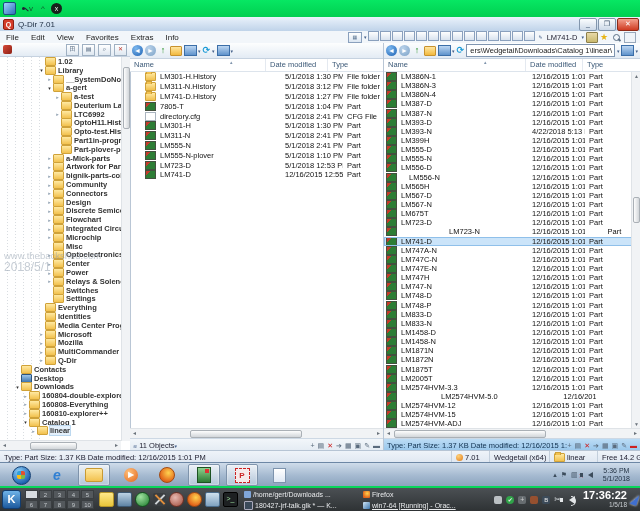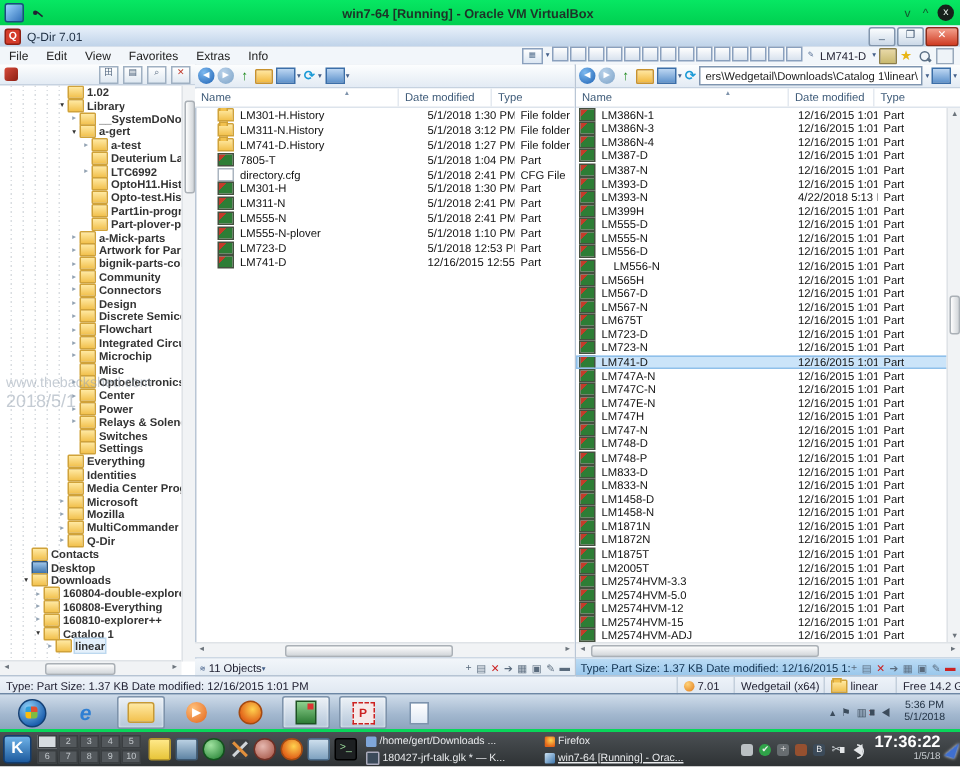--- a/index.html
+++ b/index.html
@@ -189,21 +189,20 @@
   #hc-date{font-size:6.5px;color:#c9ced2;}
   #corner-arrow{width:0;height:0;border-left:7px solid transparent;border-bottom:11px solid #3f6fd0;
                 transform:rotate(18deg);margin-right:2px;filter:drop-shadow(0 0 1px #fff);}
 </style>
 </head>
 <body>
 
 <div class="abs" id="vbox-bar">
   <div id="vbox-icon"></div>
   <div id="vbox-pin"></div>
-  <div id="vbox-title">win7-64 [Running] - Oracle VM VirtualBox</div>
   <div class="vbtn">v</div>
   <div class="vbtn">^</div>
   <div id="vbox-close">x</div>
 </div>
 
 <div class="abs" id="qdir-bar">
   <div id="qdir-icon">Q</div>
   <div>Q-Dir 7.01</div>
   <div style="flex:1"></div>
   <div class="wbtn">_</div>
@@ -706,21 +705,21 @@
         <span class="c" style="width: 131px;">LM675T</span>
         <span class="c" style="width: 57px;">12/16/2015 1:01 PM</span>
         <span class="c" style="flex: 1 1 0%;">Part</span>
       </div>
       <div class="frow" style="height: 9.15px;">
         <span class="fic part"></span>
         <span class="c" style="width: 131px;">LM723-D</span>
         <span class="c" style="width: 57px;">12/16/2015 1:01 PM</span>
         <span class="c" style="flex: 1 1 0%;">Part</span>
       </div>
-      <div class="frow" style="height: 9.15px;">
+      <div class="frow" style="height: 9.15px; text-align: center;">
         <span class="fic part"></span>
         <span class="c" style="width: 131px;">LM723-N</span>
         <span class="c" style="width: 57px;">12/16/2015 1:01 PM</span>
         <span class="c" style="flex: 1 1 0%;">Part</span>
       </div>
       <div class="frow sel" style="height: 9.15px;">
         <span class="fic part"></span>
         <span class="c" style="width: 131px;">LM741-D</span>
         <span class="c" style="width: 57px;">12/16/2015 1:01 PM</span>
         <span class="c" style="flex: 1 1 0%;">Part</span>
@@ -814,21 +813,21 @@
         <span class="c" style="width: 131px;">LM2005T</span>
         <span class="c" style="width: 57px;">12/16/2015 1:01 PM</span>
         <span class="c" style="flex: 1 1 0%;">Part</span>
       </div>
       <div class="frow" style="height: 9.15px;">
         <span class="fic part"></span>
         <span class="c" style="width: 131px;">LM2574HVM-3.3</span>
         <span class="c" style="width: 57px;">12/16/2015 1:01 PM</span>
         <span class="c" style="flex: 1 1 0%;">Part</span>
       </div>
-      <div class="frow" style="height: 9.15px;">
+      <div class="frow" style="height: 9.15px; gap: 40px;">
         <span class="fic part"></span>
         <span class="c" style="width: 131px;">LM2574HVM-5.0</span>
         <span class="c" style="width: 57px;">12/16/2015 1:01 PM</span>
         <span class="c" style="flex: 1 1 0%;">Part</span>
       </div>
       <div class="frow" style="height: 9.15px;">
         <span class="fic part"></span>
         <span class="c" style="width: 131px;">LM2574HVM-12</span>
         <span class="c" style="width: 57px;">12/16/2015 1:01 PM</span>
         <span class="c" style="flex: 1 1 0%;">Part</span>

